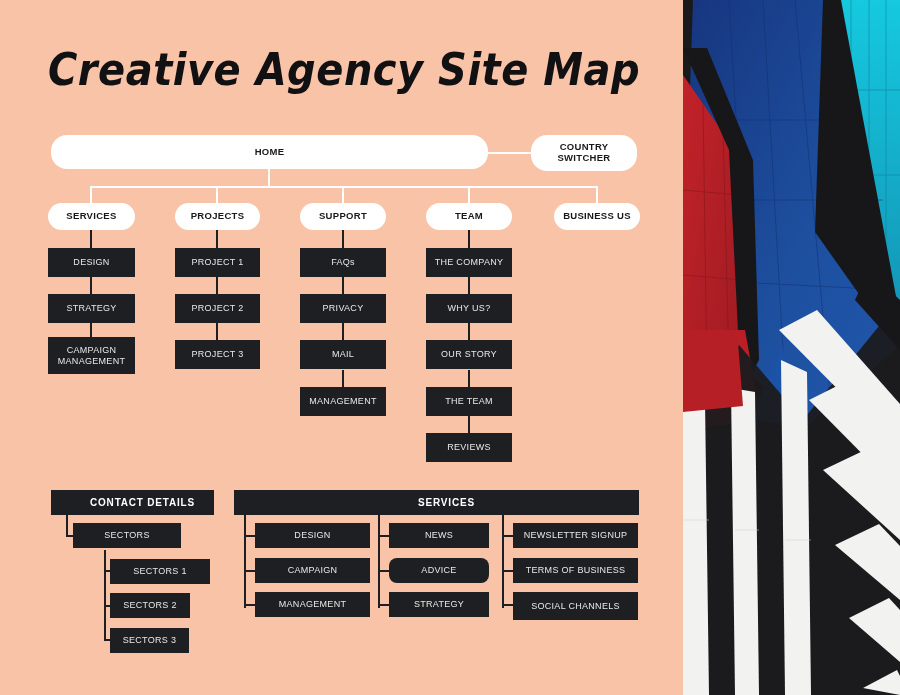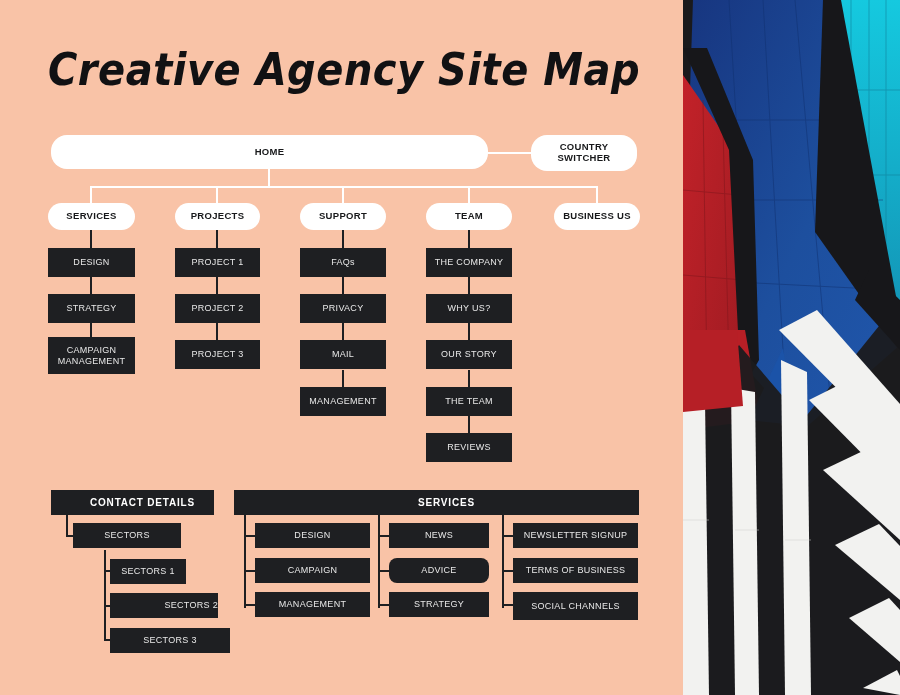--- a/index.html
+++ b/index.html
@@ -197,27 +197,27 @@
   <div class="ln d" style="left:104px; top:570px; width:8px; height:2px;"></div>
   <div class="ln d" style="left:104px; top:605px; width:8px; height:2px;"></div>
   <div class="ln d" style="left:104px; top:639px; width:8px; height:2px;"></div>
 
   <div class="node dark header" style="left:51px; top:490px; width:163px; height:25px;">
     <span>CONTACT DETAILS</span>
   </div>
   <div class="node dark" style="left:73px; top:523px; width:108px; height:25px;">
     <span>SECTORS</span>
   </div>
-  <div class="node dark" style="left:110px; top:559px; width:76px; height:25px;">
+  <div class="node dark" style="left:110px; top:559px; width:100px; height:25px;">
     <span>SECTORS 1</span>
   </div>
-  <div class="node dark" style="left:110px; top:593px; width:108px; height:25px;text-align:right;">
+  <div class="node dark" style="left:110px; top:593px; width:80px; height:25px;">
     <span>SECTORS 2</span>
   </div>
-  <div class="node dark" style="left:110px; top:628px; width:120px; height:25px;">
+  <div class="node dark" style="left:110px; top:628px; width:79px; height:25px;">
     <span>SECTORS 3</span>
   </div>
 
   <div class="node dark header" style="left:234px; top:490px; width:405px; height:25px;">
     <span>SERVICES</span>
   </div>
 
   <div class="ln d" style="left:244px; top:515px; width:2px; height:93px;"></div>
   <div class="ln d" style="left:244px; top:535px; width:12px; height:2px;"></div>
   <div class="ln d" style="left:244px; top:570px; width:12px; height:2px;"></div>

